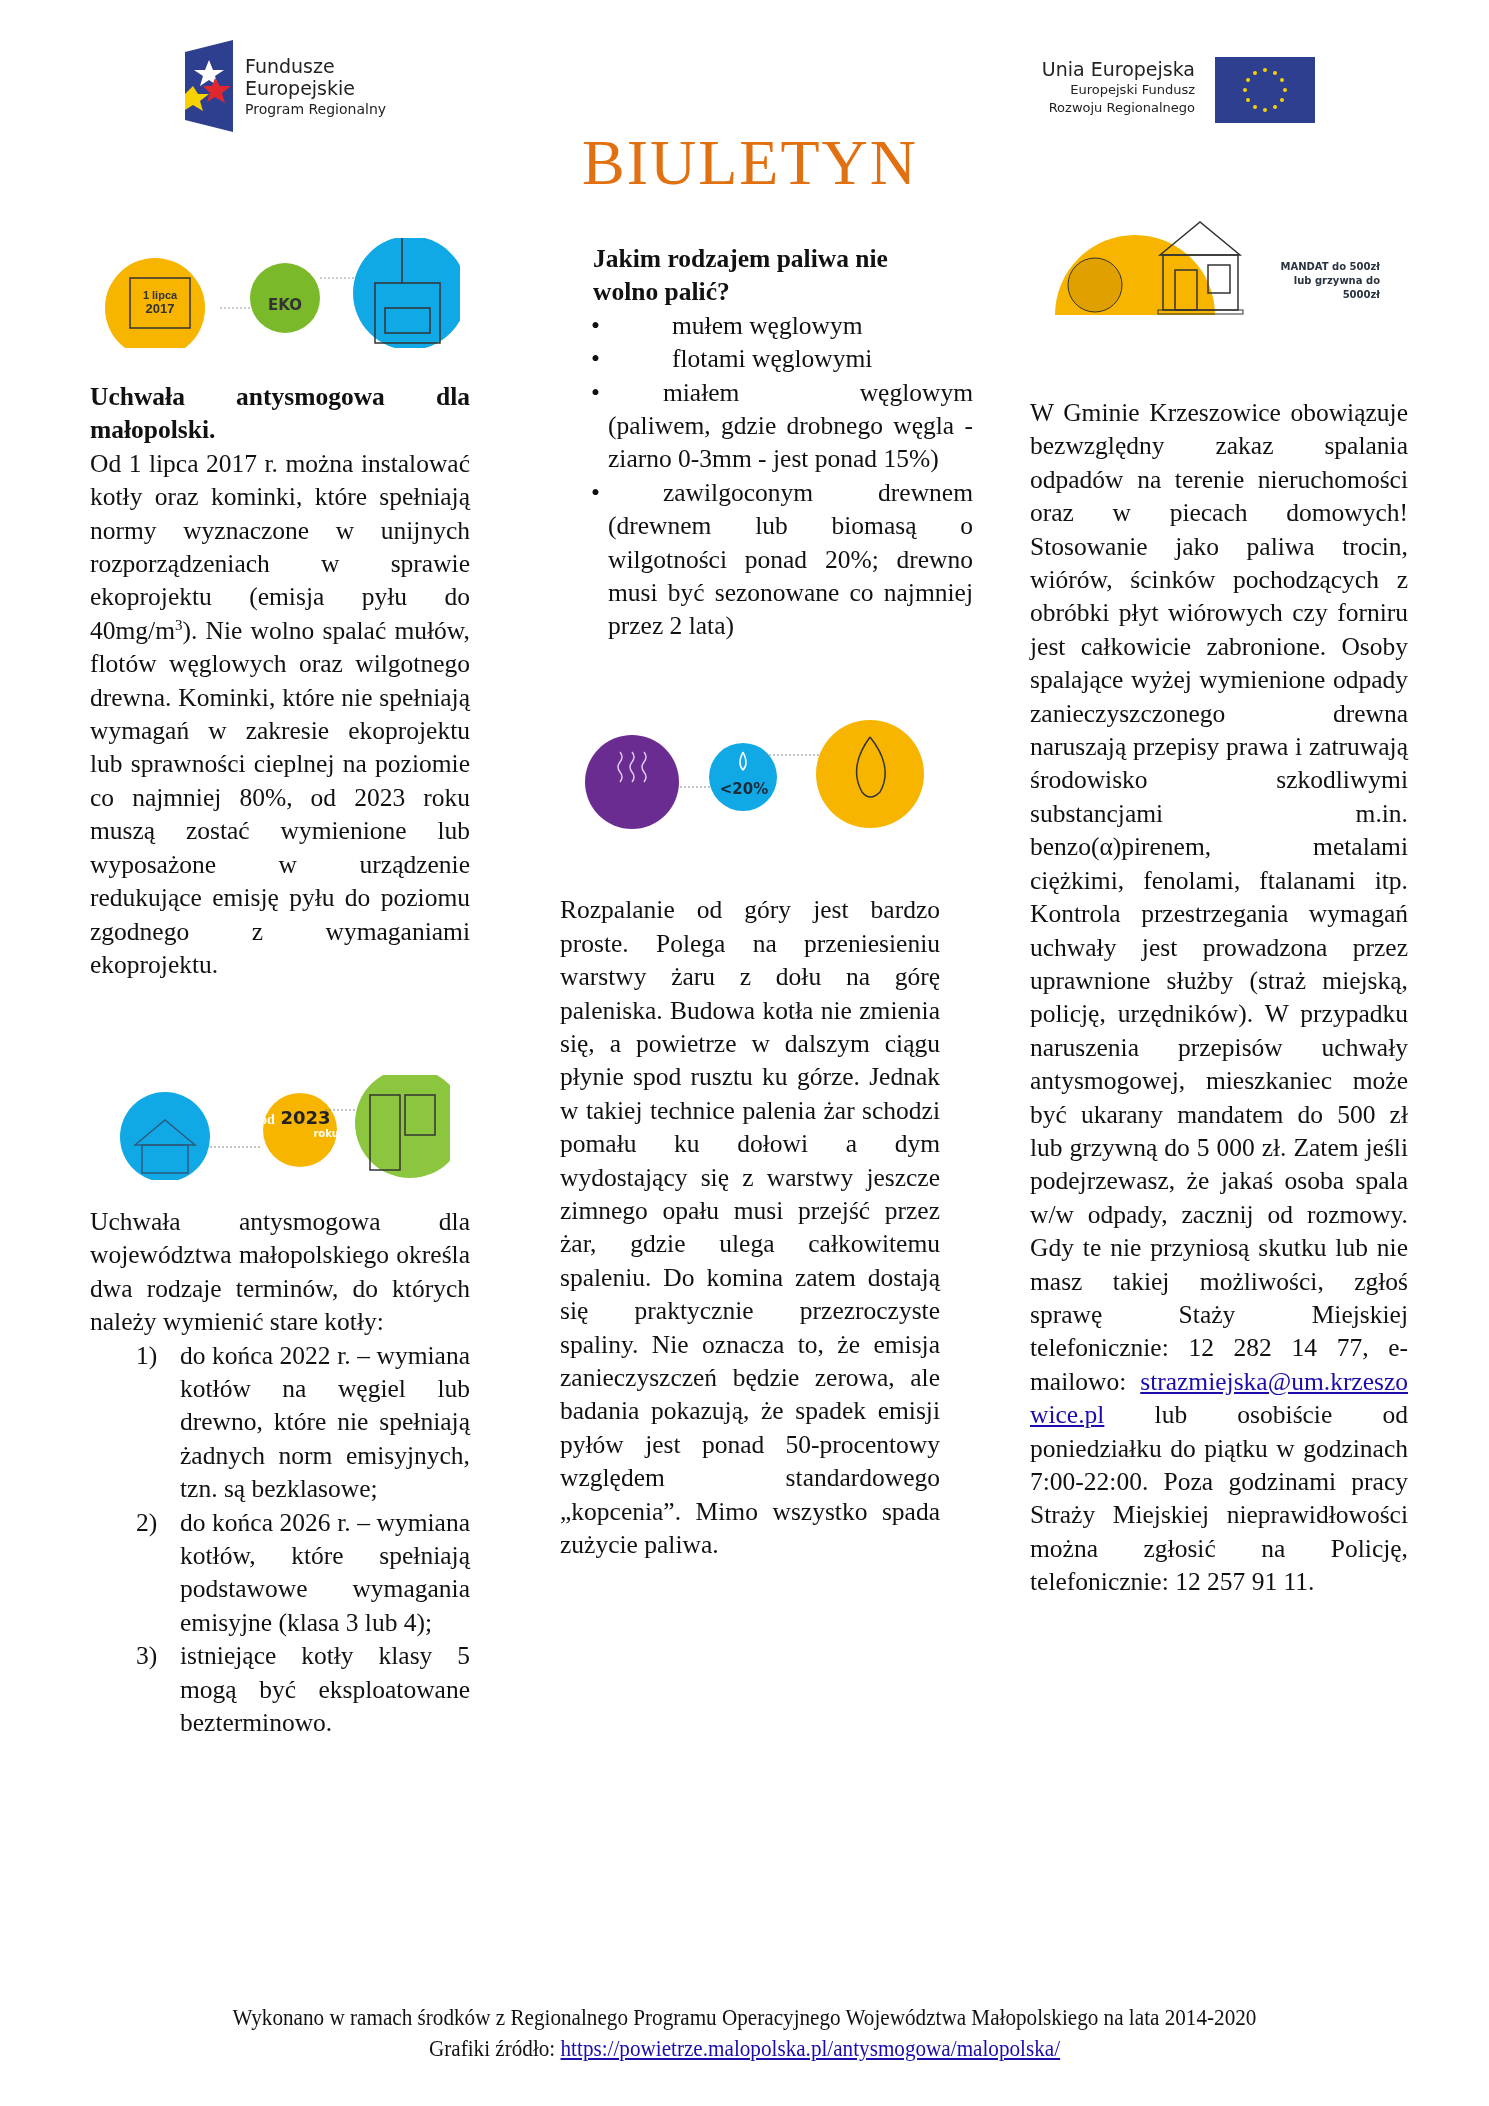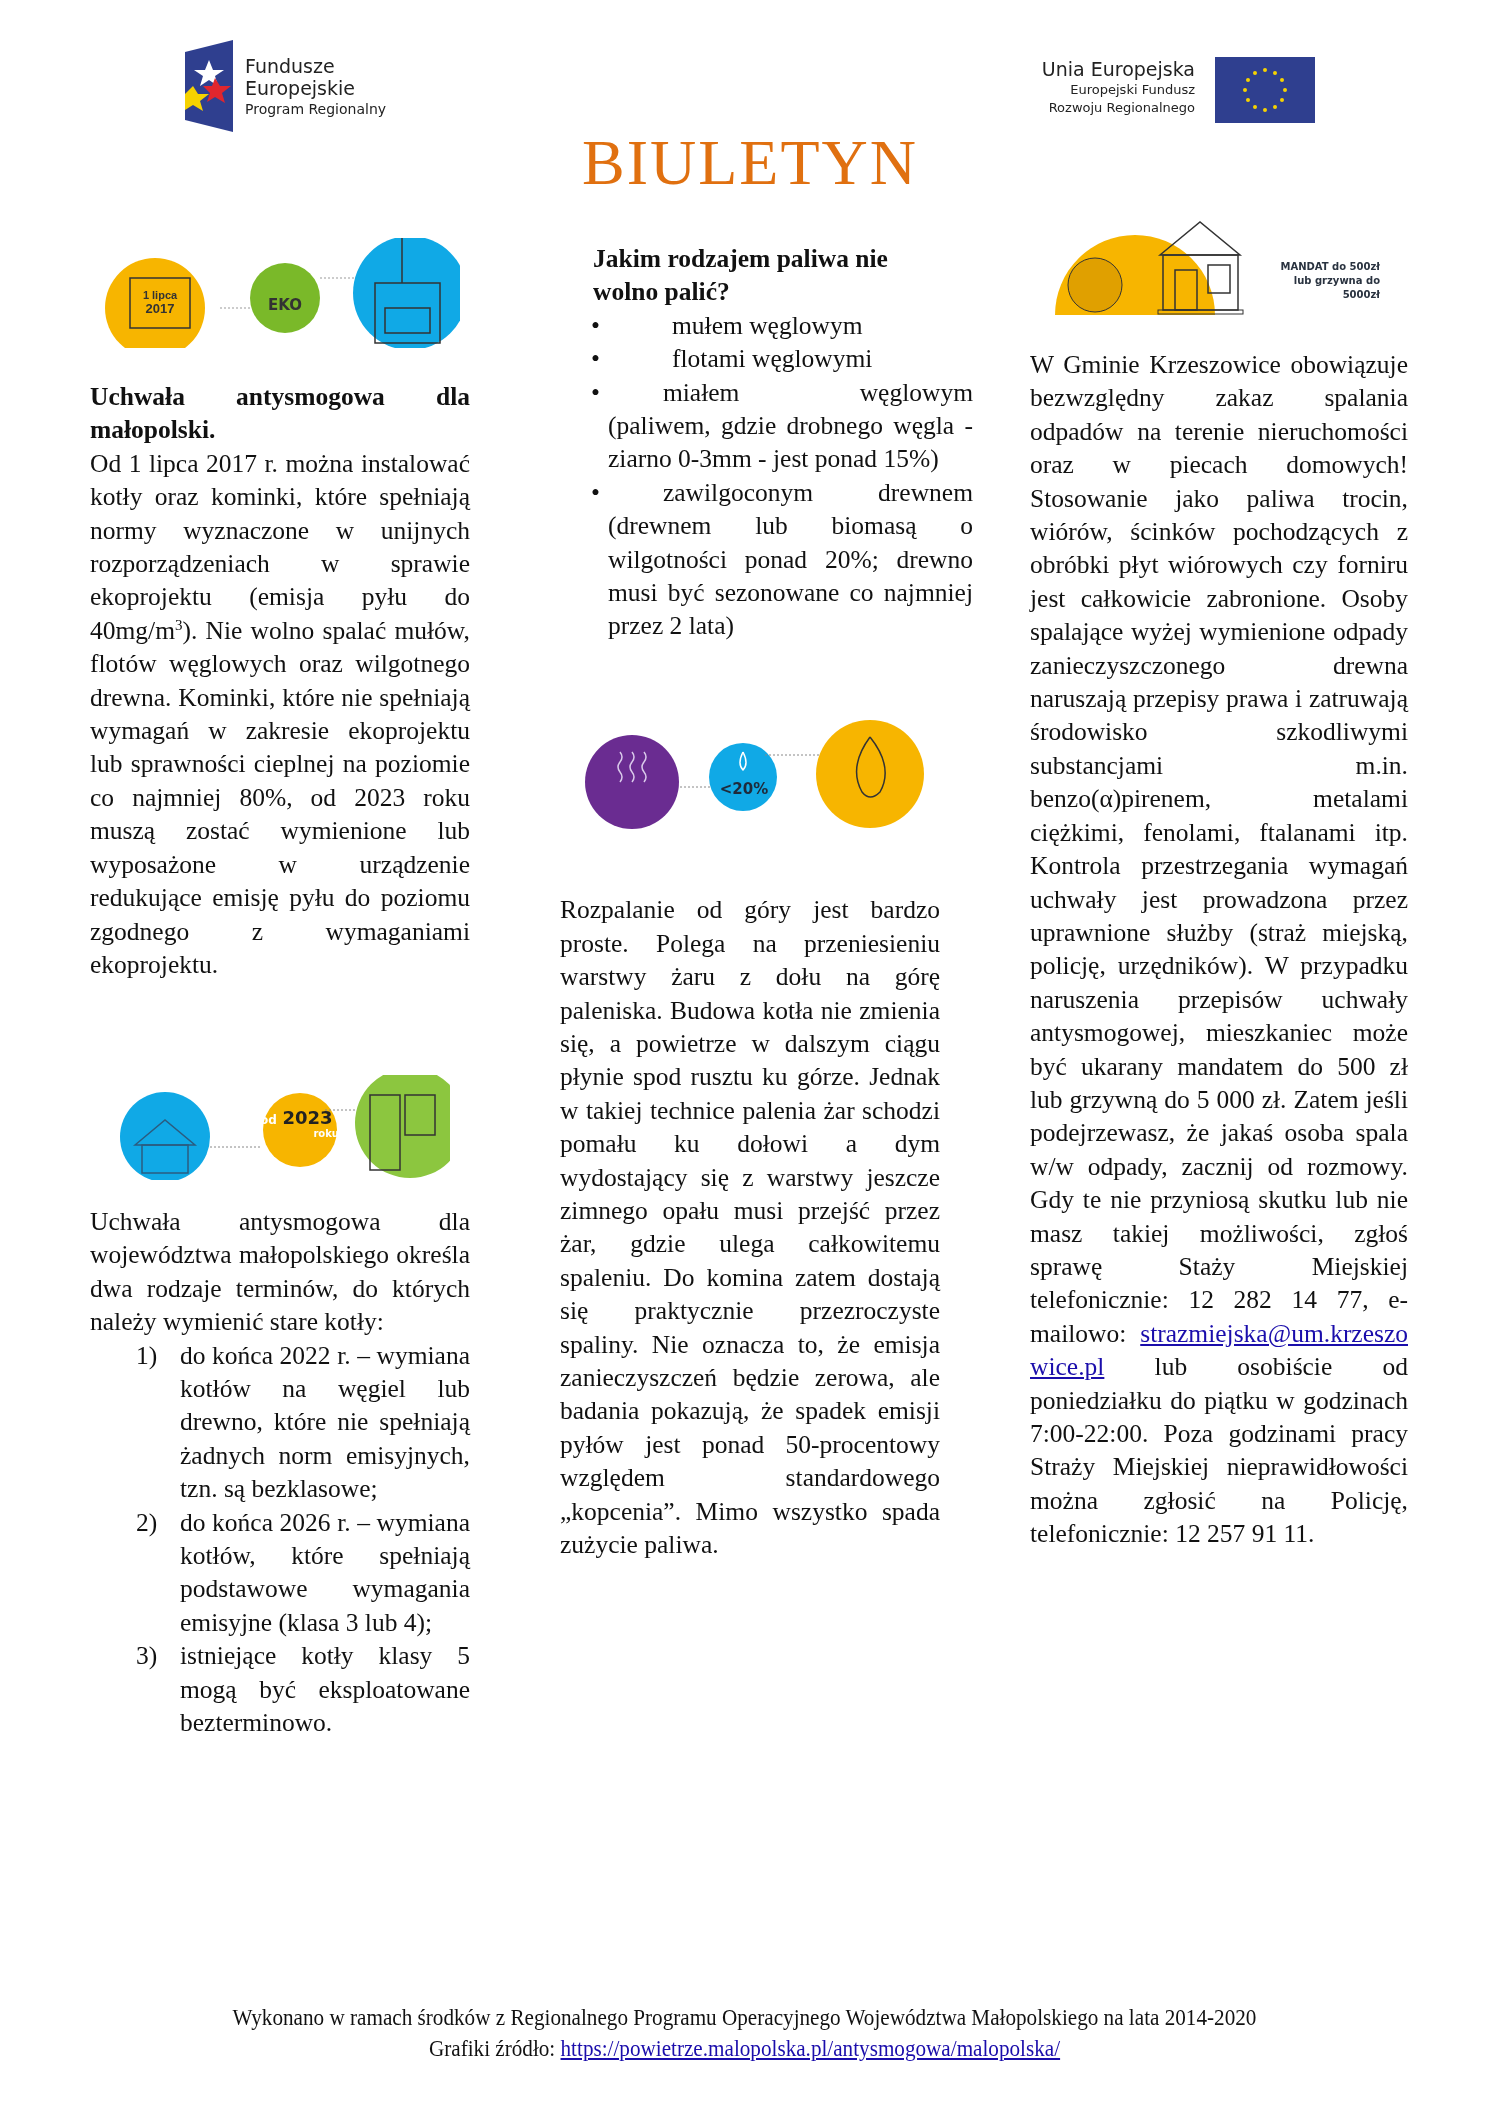--- a/index.html
+++ b/index.html
@@ -103,21 +103,21 @@
     <polygon points="25,70 55,45 85,70" fill="none" stroke="#2b5c80" stroke-width="1.5"></polygon>
     <rect x="32" y="70" width="46" height="28" fill="none" stroke="#2b5c80" stroke-width="1.5"></rect>
     <line x1="100" y1="72" x2="150" y2="72" stroke="#888" stroke-dasharray="2,2"></line>
     <circle cx="190" cy="55" r="37" fill="#f7b500"></circle>
     <line x1="215" y1="35" x2="270" y2="35" stroke="#888" stroke-dasharray="2,2"></line>
     <circle cx="300" cy="48" r="55" fill="#8cc63f"></circle>
     <rect x="260" y="20" width="30" height="75" fill="none" stroke="#333" stroke-width="1.5"></rect>
     <rect x="295" y="20" width="30" height="40" fill="none" stroke="#333" stroke-width="1.5"></rect>
   </svg>
   <div class="abs" style="left:150px;top:32px;width:85px;font-family:'DejaVu Sans',sans-serif;font-weight:bold;color:#222;">
-    <span style="font-size:12px;color:#fff;">od</span>
+    <span style="font-size:14px;color:#fff;font-family:Liberation Serif, serif;">od</span>
     <span style="font-size:18px;margin-top:37px;">2023</span>
     <div style="font-size:10px;color:#fff;text-align:right;padding-right:6px;">roku</div>
   </div>
 </div>
 
 <div class="col" style="left:90px;top:1205px;width:380px;">
   <p>Uchwała antysmogowa dla województwa małopolskiego określa dwa rodzaje terminów, do których należy wymienić stare kotły:</p>
   <ol class="num">
     <li><span class="n">1)</span><span>do końca 2022 r. – wymiana kotłów na węgiel lub drewno, które nie spełniają żadnych norm emisyjnych, tzn. są bezklasowe;</span></li>
     <li><span class="n">2)</span><span>do końca 2026 r. – wymiana kotłów, które spełniają podstawowe wymagania emisyjne (klasa 3 lub 4);</span></li>
@@ -177,21 +177,21 @@
     <rect x="158" y="55" width="22" height="28" fill="none" stroke="#333" stroke-width="1.5"></rect>
     <rect x="108" y="100" width="85" height="4" fill="none" stroke="#333" stroke-width="1"></rect>
   </svg>
   <div class="abs" style="left:213px;top:50px;font-family:'DejaVu Sans',sans-serif;font-weight:bold;font-size:10px;line-height:14px;color:#2a3340;">
     <div>MANDAT do 500zł</div>
     <div>lub grzywna do 5000zł</div>
   </div>
 </div>
 
 <div class="col" style="left:1030px;top:348px;width:378px;">
-  <p style="text-align-last:left;">
+  <p style="text-align-last:left;margin-top:48px;">
     <span>W Gminie Krzeszowice obowiązuje bezwzględny zakaz spalania odpadów na terenie nieruchomości oraz w piecach domowych! Stosowanie jako paliwa trocin, wiórów, ścinków pochodzących z obróbki płyt wiórowych czy forniru jest całkowicie zabronione. Osoby spalające wyżej wymienione odpady zanieczyszczonego drewna naruszają przepisy prawa i zatruwają środowisko szkodliwymi substancjami m.in. benzo(α)pirenem, metalami ciężkimi, fenolami, ftalanami itp. Kontrola przestrzegania wymagań uchwały jest prowadzona przez uprawnione służby (straż miejską, policję, urzędników). W przypadku naruszenia przepisów uchwały antysmogowej, mieszkaniec może być ukarany mandatem do 500 zł lub grzywną do 5 000 zł. Zatem jeśli podejrzewasz, że jakaś osoba spala w/w odpady, zacznij od rozmowy. Gdy te nie przyniosą skutku lub nie masz takiej możliwości, zgłoś sprawę Staży Miejskiej telefonicznie: 12 282 14 77, e-mailowo: </span><a class="link" href="#" style="word-break:break-all;">strazmiejska@um.krzeszowice.pl</a><span> lub osobiście od poniedziałku do piątku w godzinach 7:00-22:00. Poza godzinami pracy Straży Miejskiej nieprawidłowości można zgłosić na Policję, telefonicznie: 12 257 91 11.</span>
   </p>
 </div>
 
 <div class="footer" style="top:2002px;">
   <div>Wykonano w ramach środków z Regionalnego Programu Operacyjnego Województwa Małopolskiego na lata 2014-2020</div>
   <div>
     <span>Grafiki źródło: </span><a class="link" href="#">https://powietrze.malopolska.pl/antysmogowa/malopolska/</a>
   </div>
 </div>

